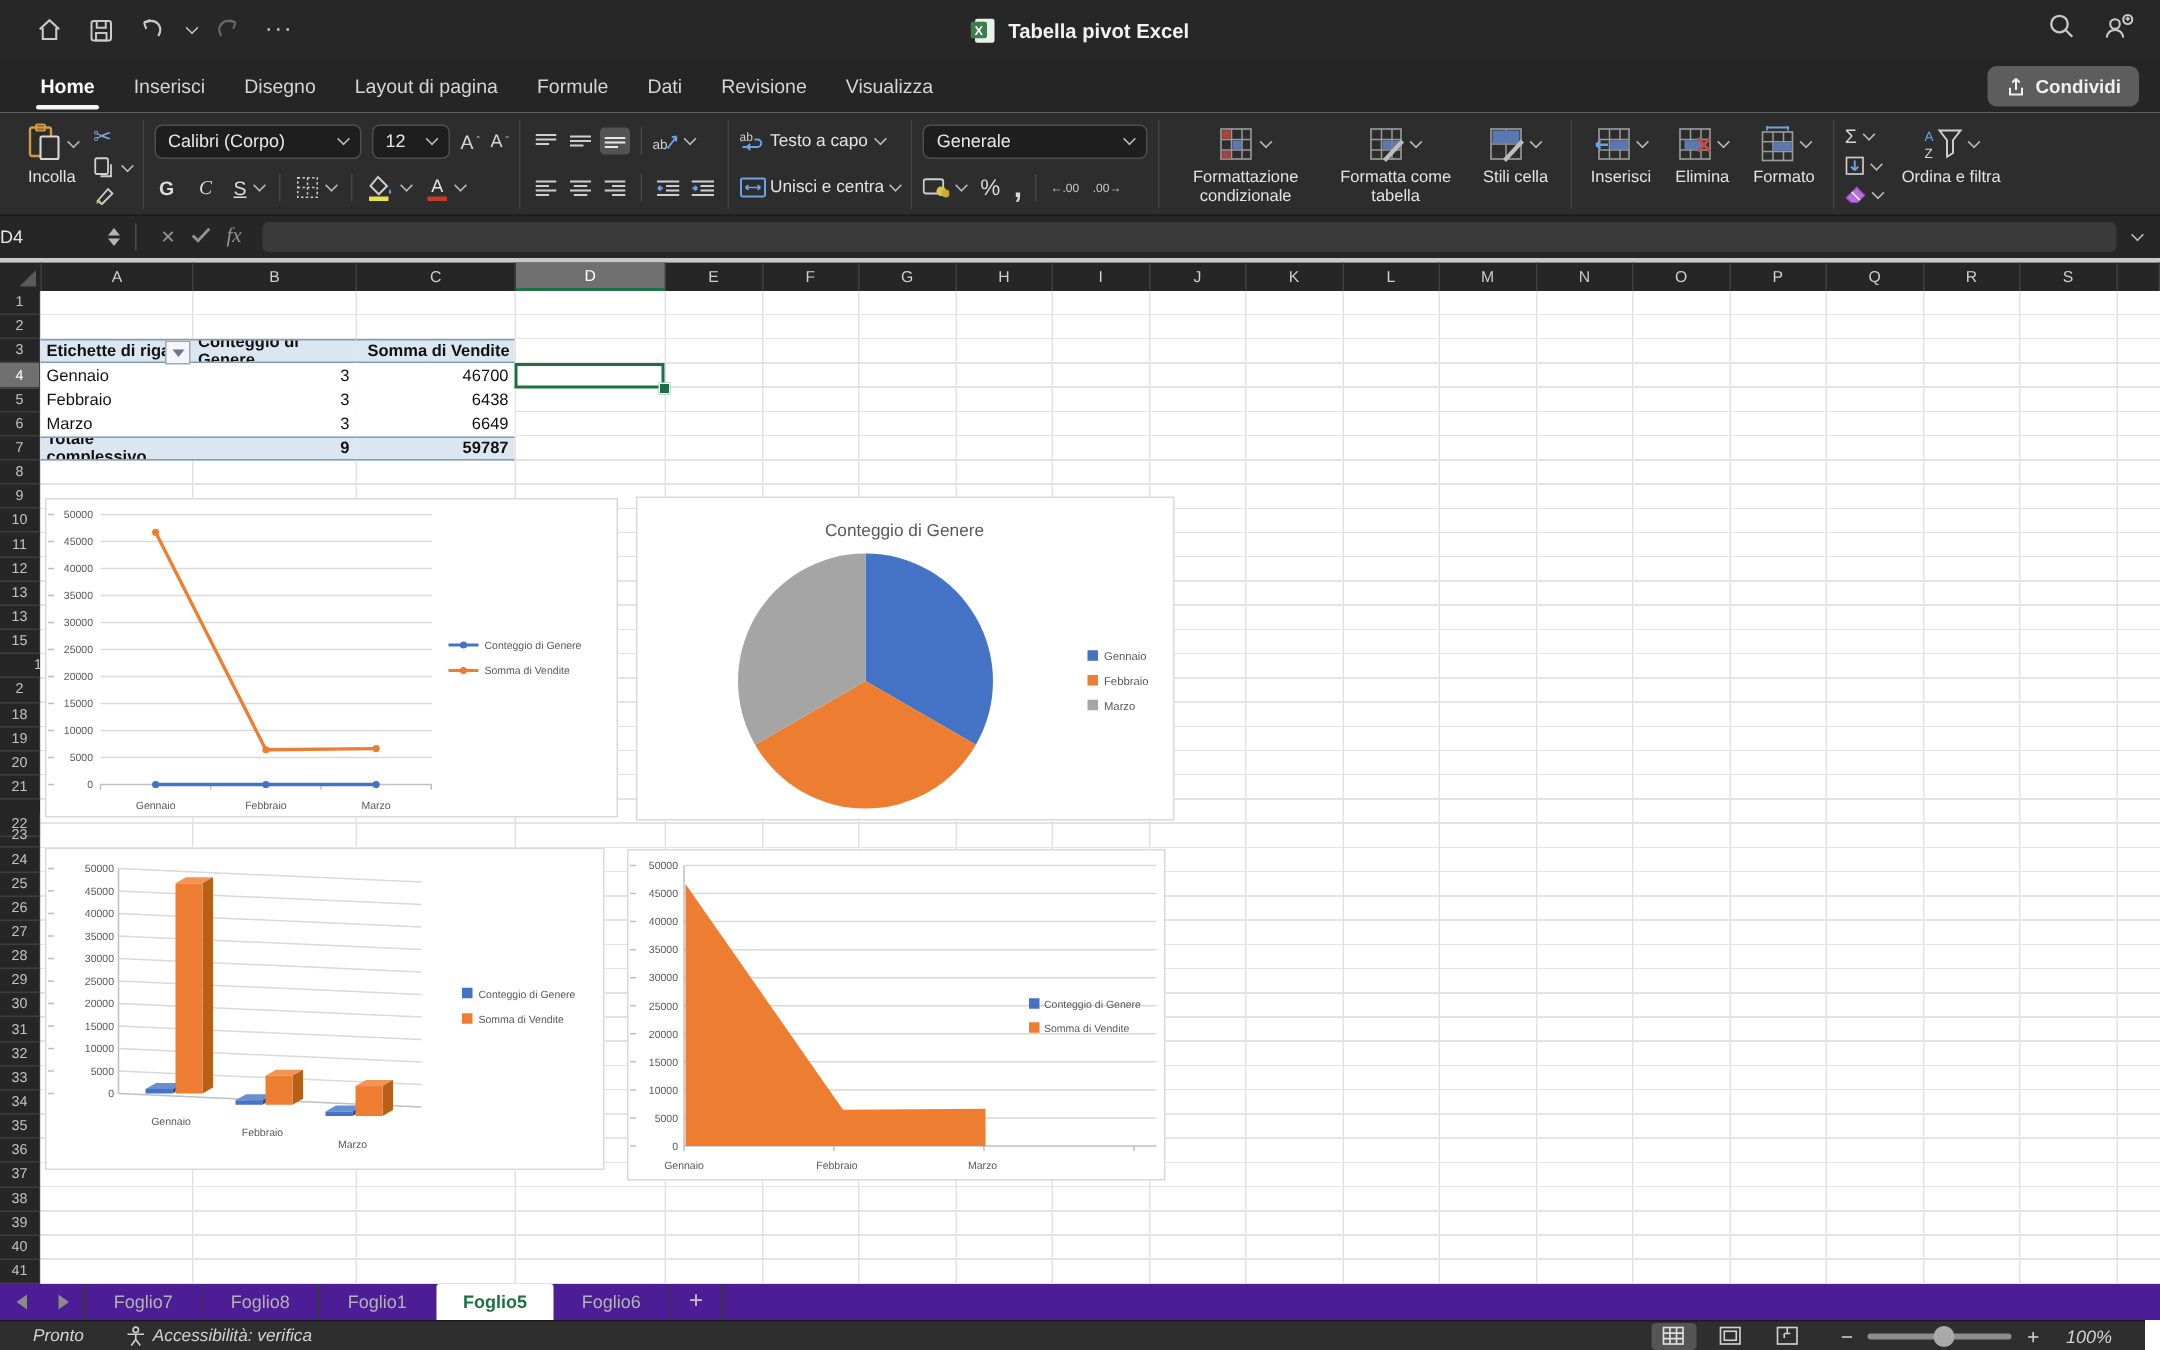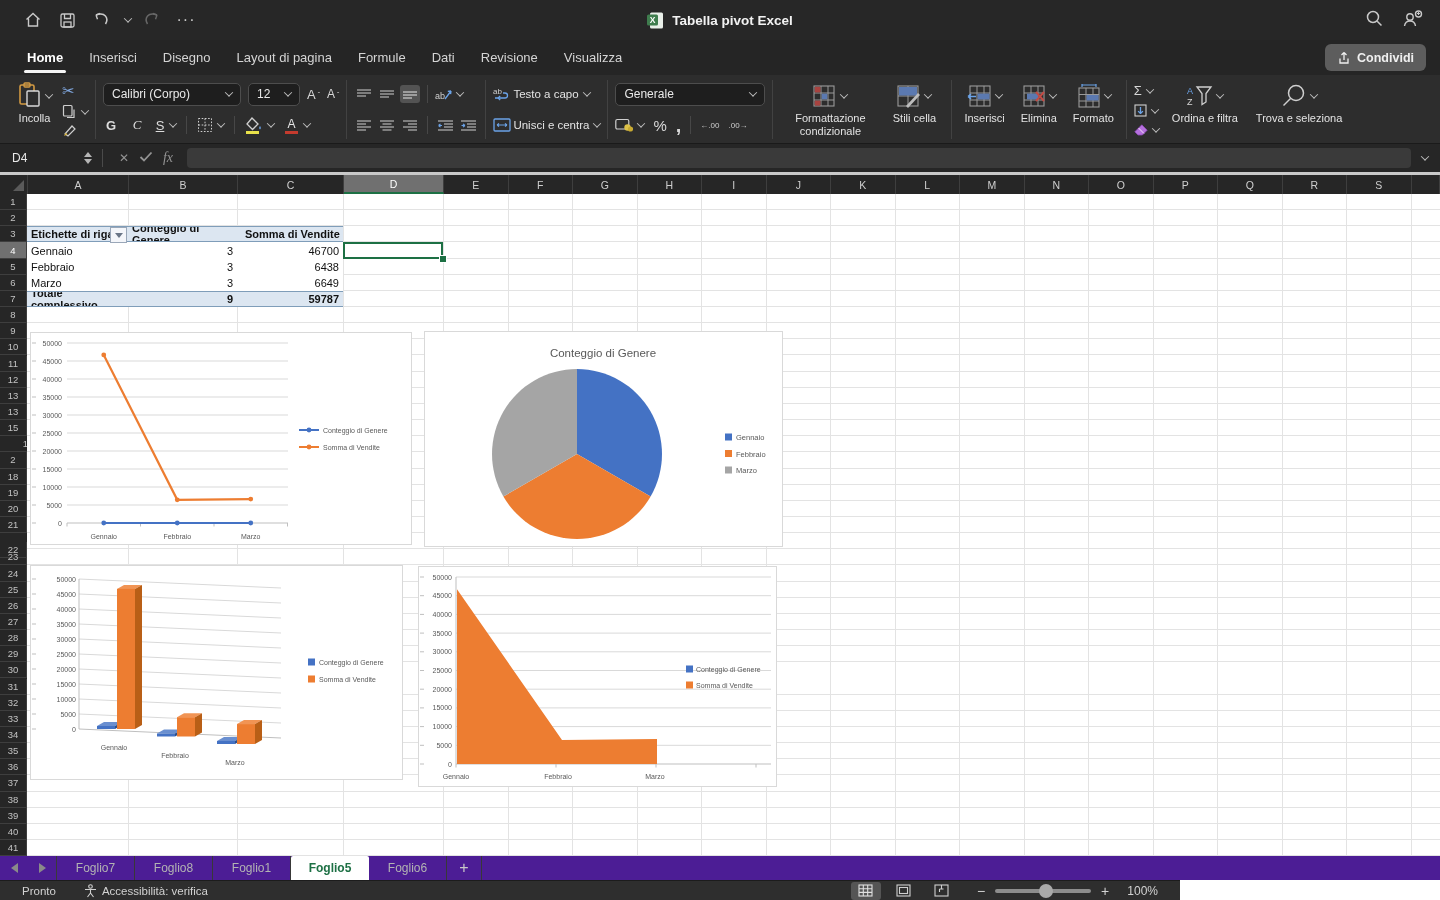--- a/index.html
+++ b/index.html
@@ -31,21 +31,21 @@
   .field{background:#1e1e1e;border:1px solid #4d4d4d;border-radius:5px;height:23px;display:flex;align-items:center;justify-content:space-between;padding:0 8px;color:#e8e8e8;font-size:12px;box-sizing:border-box;}
   .bigbtn{display:flex;flex-direction:column;align-items:center;justify-content:flex-start;color:#e3e3e3;font-size:11px;line-height:12.5px;text-align:center;padding:0 5px;}
   .bigbtn .ic{height:32px;display:flex;align-items:center;}
   .pastebtn{display:flex;flex-direction:column;align-items:center;color:#e3e3e3;font-size:11px;padding-right:4px;}
   .gcs{font-size:13px;color:#dcdcdc;width:16px;text-align:center;}
   .alni{width:20px;height:18px;display:flex;align-items:center;justify-content:center;border-radius:3px;}
   .alni.sel{background:#535353;}
   .minitxt{font-size:8px;color:#cfcfcf;letter-spacing:0;}
   
   .fbar{left:0;top:144px;width:1440px;height:28px;background:#262626;display:flex;align-items:center;}
-  .namebox{width:62px;padding-left:12px;color:#e8e8e8;font-size:12px;display:flex;align-items:center;}
+  .namebox{width:62px;color:#e8e8e8;font-size:12px;display:flex;align-items:center;}
   .spin{display:flex;flex-direction:column;gap:2px;margin-left:10px;}
   .spin i{width:0;height:0;border-left:4px solid transparent;border-right:4px solid transparent;}
   .spin .up{border-bottom:5px solid #b5b5b5;}
   .spin .dn{border-top:5px solid #b5b5b5;}
   .fdiv{width:1px;height:18px;background:#4a4a4a;margin:0 10px;}
   .fico{color:#949494;font-size:12px;width:22px;text-align:center;}
   .ffield{flex:1;height:20px;background:#3a3a3a;border-radius:4px;margin:0 8px;}
   .fsep{left:0;top:172px;width:1440px;height:3px;background:#c9c9c9;}
   
   .colhdr{left:0;top:175px;width:1440px;height:19px;background:#262626;display:flex;}
@@ -71,21 +71,21 @@
   
   .tabbar{left:0;top:856px;width:1440px;height:24px;background:#4c1d95;display:flex;align-items:stretch;}
   .navarr{width:28px;display:flex;align-items:center;justify-content:center;}
   .tri-l{width:0;height:0;border-top:5px solid transparent;border-bottom:5px solid transparent;border-right:7px solid #8a8a8a;}
   .tri-r{width:0;height:0;border-top:5px solid transparent;border-bottom:5px solid transparent;border-left:7px solid #8a8a8a;}
   .tdiv{width:1px;background:#3a3a3a;}
   .sheettab{width:78px;display:flex;align-items:center;justify-content:center;font-size:12px;color:#b3b3b3;border-right:1px solid #383838;box-sizing:border-box;}
   .sheettab.active{background:#fff;color:#1d7044;font-weight:bold;border-radius:2px 2px 0 0;border-right:none;}
   .addtab{width:34px;display:flex;align-items:center;justify-content:center;color:#c9c9c9;font-size:16px;border-right:1px solid #383838;}
   
-  .statusbar{left:0;top:880px;width:1180px;height:20px;background:#2e2e2e;border-top:1px solid #1c1c1c;display:flex;align-items:center;color:#d2d2d2;font-size:11.5px;box-sizing:border-box;}
+  .statusbar{left:0;top:880px;width:1430px;height:20px;background:#2e2e2e;border-top:1px solid #1c1c1c;display:flex;align-items:center;color:#d2d2d2;font-size:11.5px;box-sizing:border-box;font-style:italic;}
   .viewico{width:30px;height:18px;display:flex;align-items:center;justify-content:center;border-radius:3px;}
   .viewico.sel{background:#555;}
   .ztrack{width:96px;height:4px;background:#8d8d8d;border-radius:2px;position:relative;}
   .zthumb{position:absolute;top:-5px;width:14px;height:14px;border-radius:7px;background:#a9a9a9;}
 </style>
 </head>
 <body>
 
 <div class="app">
 
@@ -362,20 +362,33 @@
               <rect x="1" y="1" width="20" height="20" fill="none" stroke="#9a9a9a" stroke-width="1.1"></rect>
               <path d="M1 8 H21 M1 15 H21 M8 1 V21 M15 1 V21" stroke="#9a9a9a" stroke-width="1"></path>
               <rect x="1.8" y="1.8" width="5.6" height="5.6" fill="#a84340"></rect>
               <rect x="1.8" y="15.6" width="5.6" height="5" fill="#a84340"></rect>
               <rect x="8.7" y="8.7" width="5.6" height="5.6" fill="#5b79b0"></rect>
             </svg>
             <span class="chv"></span>
           </span>
         <span>Formattazione condizionale</span>
       </div>
+      <div class="bigbtn" style="width:82px;">
+        <span class="ic">
+            <svg width="25" height="23" viewBox="0 0 25 23">
+              <rect x="1" y="1" width="20" height="20" fill="none" stroke="#9a9a9a" stroke-width="1.1"></rect>
+              <path d="M1 8 H21 M1 15 H21 M8 1 V21 M15 1 V21" stroke="#9a9a9a" stroke-width="1"></path>
+              <rect x="8.7" y="8.7" width="5.6" height="5.6" fill="#5b79b0"></rect>
+              <rect x="15.6" y="8.7" width="4.8" height="5.6" fill="#5b79b0"></rect>
+              <path d="M9 21 L21 8 L23 10 L11 23 Z" fill="#bdbdbd"></path>
+            </svg>
+            <span class="chv"></span>
+          </span>
+        <span>Formatta come tabella</span>
+      </div>
       <div class="bigbtn" style="width:50px;">
         <span class="ic">
             <svg width="25" height="23" viewBox="0 0 25 23">
               <rect x="1" y="1" width="20" height="20" fill="none" stroke="#9a9a9a" stroke-width="1.1"></rect>
               <path d="M1 11 H21 M11 1 V21" stroke="#9a9a9a" stroke-width="1"></path>
               <rect x="2" y="2" width="18" height="8.5" fill="#5b79b0"></rect>
               <path d="M9 21 L21 8 L23 10 L11 23 Z" fill="#bdbdbd"></path>
             </svg>
             <span class="chv"></span>
           </span>
@@ -446,30 +459,20 @@
       <div class="bigbtn">
         <span class="ic">
             <svg width="28" height="24" viewBox="0 0 28 24">
               <text x="1" y="10" font-size="9" fill="#6ba3e8" font-family="Liberation Sans">A</text>
               <text x="1" y="21" font-size="9" fill="#d6d6d6" font-family="Liberation Sans">Z</text>
               <path d="M11 3 H25 L20 9.5 V18 L16 20.5 V9.5 Z" fill="none" stroke="#cfcfcf" stroke-width="1.3"></path>
             </svg>
             <span class="chv"></span>
           </span>
         <span>Ordina e filtra</span>
-      </div>
-      <div class="bigbtn">
-        <span class="ic">
-            <svg width="26" height="25" viewBox="0 0 26 25" fill="none" stroke="#cfcfcf" stroke-width="1.5">
-              <circle cx="14" cy="9" r="7.5"></circle>
-              <path d="M8.5 14.5 L1.5 21.5"></path>
-            </svg>
-            <span class="chv"></span>
-          </span>
-        <span>Trova e seleziona</span>
       </div>
     </div>
   </div>
 
   <div class="abs fbar">
     <span class="namebox">D4</span>
     <span class="spin">
         <i class="up"></i>
         <i class="dn"></i>
       </span>

